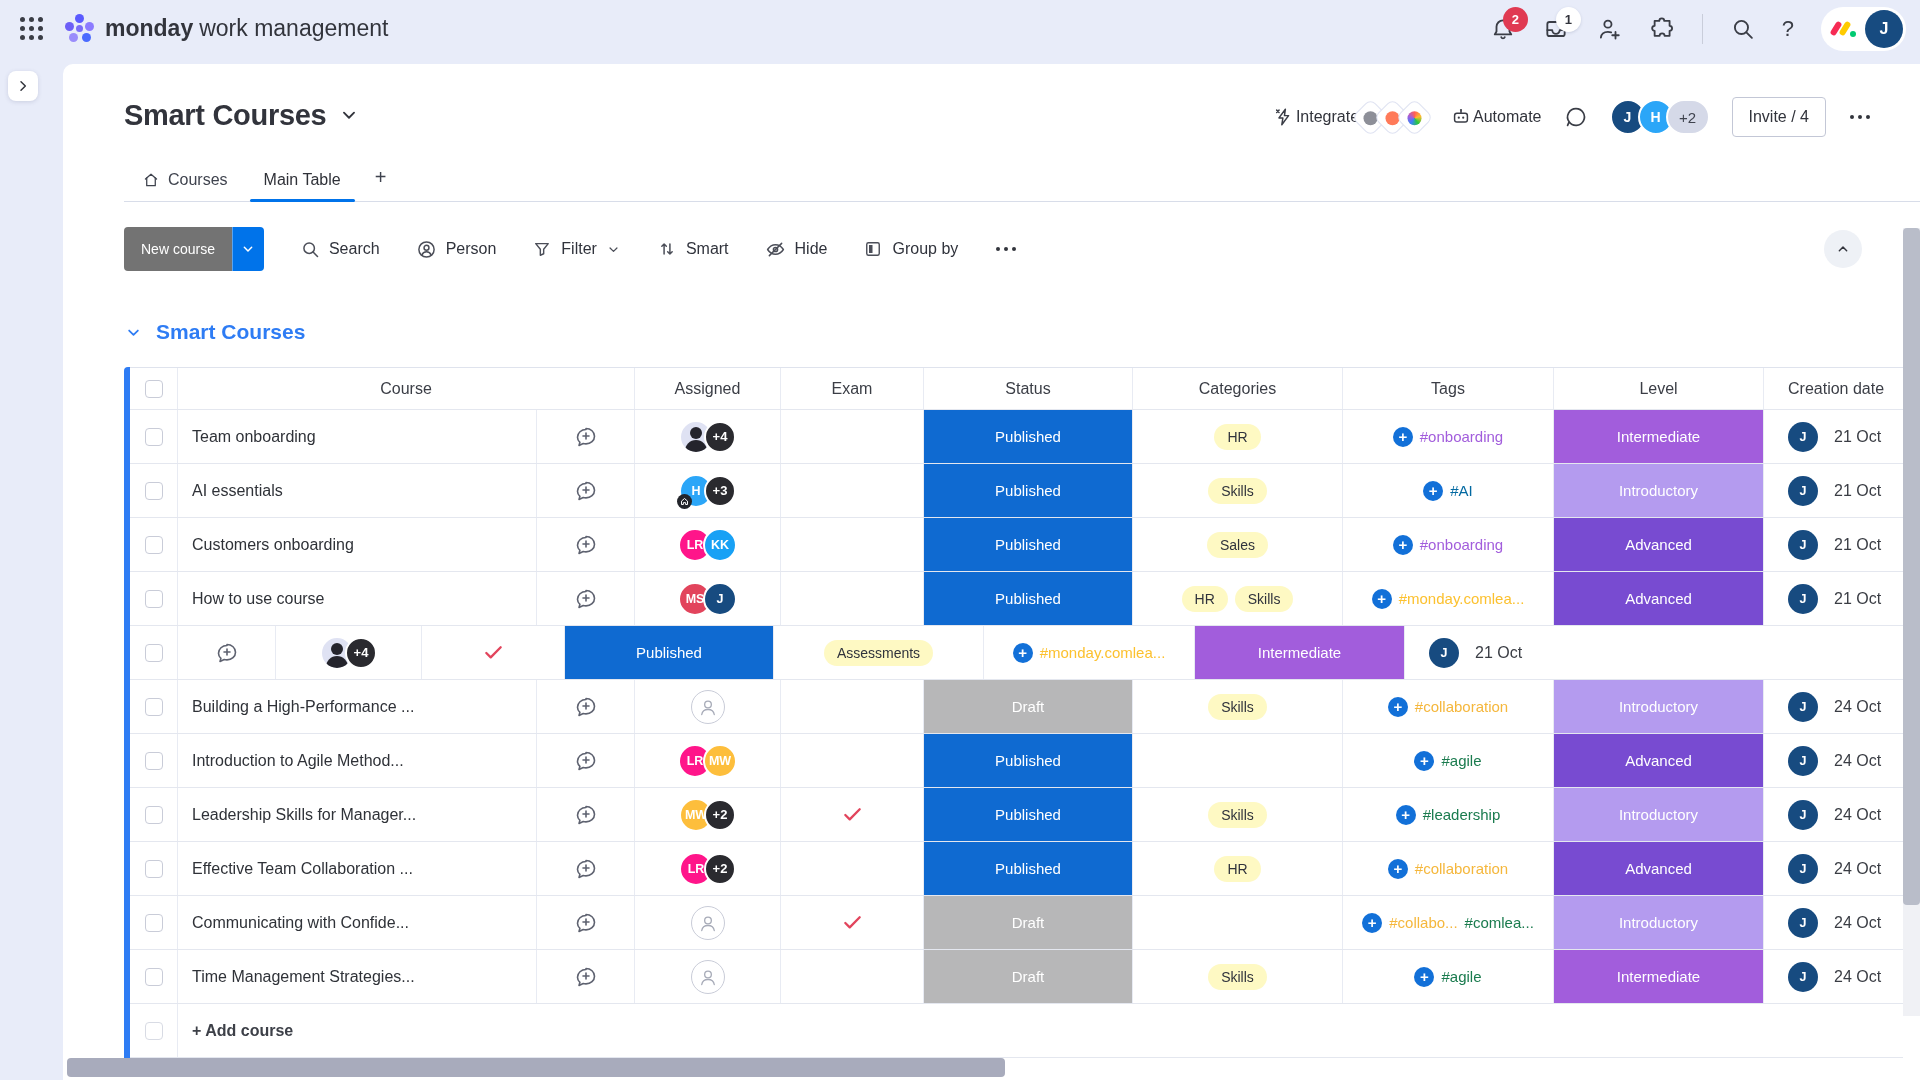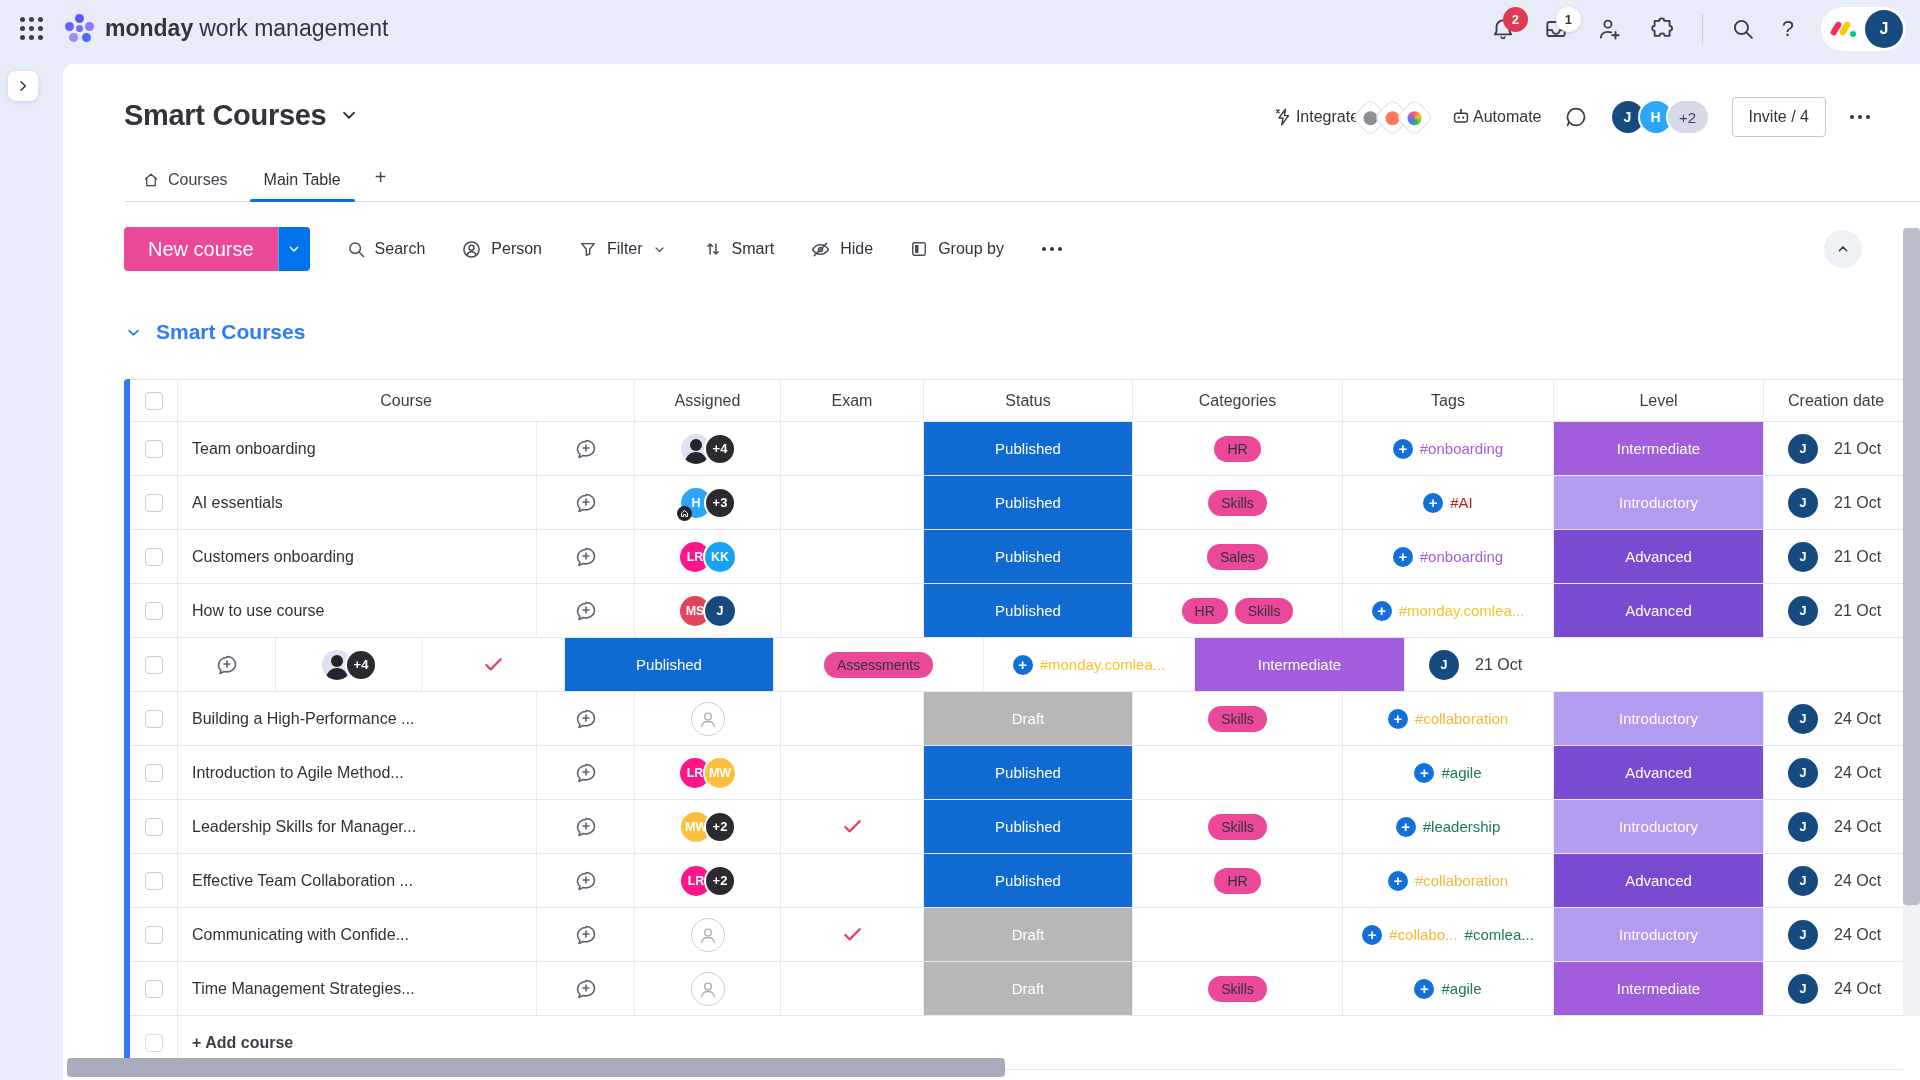--- a/index.html
+++ b/index.html
@@ -72,32 +72,32 @@
   .plus-pill { height:36px; min-width:44px; border-radius:18px; background:#d5d9e8; color:#3f434e;
                display:flex; align-items:center; justify-content:center; font-size:15px; border:2px solid #fff; cursor:pointer; }
   .invite-btn { height:40px; padding:0 16px; border:1px solid #c3c7d6; border-radius:4px; background:#fff;
                 font-size:16px; color:#32343c; display:flex; align-items:center; cursor:pointer; }
   .dots3 { display:flex; gap:4px; cursor:pointer; padding:6px 2px; }
   .dots3 i { width:4px; height:4px; border-radius:50%; background:#32343c; }
 
   
   .toolbar { margin-top:25px; display:flex; align-items:center; gap:36px; height:44px; position:relative; }
   .new-course { display:flex; height:44px; border-radius:4px; overflow:hidden; cursor:pointer; }
-  .nc-main { background:#ec4899; color:#fff; font-size:20px; display:flex; align-items:center; padding:0 24px; }
+  .nc-main { background:#737373; color:#fff; font-size:14px; display:flex; align-items:center; padding:0 17px; }
   .nc-caret { background:#0073ea; border-left:1px solid rgba(255,255,255,.35); width:32px; display:flex; align-items:center; justify-content:center; }
   .tool { display:flex; align-items:center; gap:9px; font-size:16px; color:#30333c; cursor:pointer; }
   .collapse-btn { position:absolute; right:58px; top:3px; width:38px; height:38px; border-radius:50%;
                   background:#eef1f6; border:none; display:flex; align-items:center; justify-content:center; cursor:pointer; }
 
   
   .group-head { margin-top:46px; display:flex; align-items:center; gap:13px; height:30px; color:#2e7cf4; cursor:pointer; }
   .group-title { font-size:21px; font-weight:600; }
 
   
-  .tbl-clip { margin-top:32px; width:1779px; overflow:hidden; }
+  .tbl-clip { margin-top:20px; width:1779px; overflow:hidden; }
   .tbl { width:1850px; position:relative; padding-left:6px; }
   .gbar { position:absolute; left:0; top:0; width:6px; height:691px; background:#2e7cf4; border-radius:4px 0 0 0; }
   .thead { display:flex; height:43px; border-top:1px solid #dfe3ed; border-bottom:1px solid #e4e7ef;
            font-size:16px; color:#3b3e46; }
   .thead > div { display:flex; align-items:center; justify-content:center; border-right:1px solid #e8ebf3; }
   .row { display:flex; height:54px; border-bottom:1px solid #e4e7ef; font-size:16px; }
   .row > div { border-right:1px solid #e8ebf3; display:flex; align-items:center; }
   .w-check { width:48px; justify-content:center; }
   .w-course { width:457px; }
   .w-name { width:359px; padding-left:14px; color:#2f3238; white-space:nowrap; overflow:hidden; }
@@ -106,21 +106,21 @@
   .w-exam { width:143px; justify-content:center; }
   .w-status { width:209px; }
   .w-cat { width:210px; justify-content:center; gap:7px; }
   .w-tags { width:211px; justify-content:center; gap:7px; white-space:nowrap; overflow:hidden; }
   .w-level { width:210px; }
   .w-date { width:210px; padding-left:24px; gap:16px; border-right:none !important; }
   .thead .w-date { justify-content:flex-start; }
   .cb { width:18px; height:18px; border:1px solid #c9ccd8; border-radius:4px; background:#fff; cursor:pointer; }
   .fill-block { width:100%; height:100%; display:flex; align-items:center; justify-content:center;
                 color:#fff; font-size:15px; cursor:pointer; }
-  .pill { background:#ec4899; color:#30333c; font-size:14px; padding:5px 13px; border-radius:13px; cursor:pointer; }
+  .pill { background:#fef9c3; color:#30333c; font-size:14px; padding:5px 13px; border-radius:13px; cursor:pointer; }
   .tagplus { width:20px; height:20px; border-radius:50%; background:#1270d8; color:#fff; flex:0 0 auto;
              display:flex; align-items:center; justify-content:center; font-size:15px; font-weight:700; cursor:pointer; }
   .tagtx { font-size:15px; cursor:pointer; }
   .av-s { width:34px; height:34px; font-size:12.5px; border:2px solid #fff; position:relative; flex:0 0 auto; }
   .av-s + .av-s, .av-cnt { margin-left:-9px; z-index:2; }
   .av-cnt { width:32px; height:32px; border-radius:50%; background:#2a2a2f; color:#fff; font-size:13px; font-weight:600;
             display:flex; align-items:center; justify-content:center; border:2px solid #fff; flex:0 0 auto; }
   .av-photo { background:#dfe2f3; overflow:hidden; }
   .av-photo::before { content:""; position:absolute; width:12px; height:12px; border-radius:50%; background:#24242c; top:5px; left:9px; }
   .av-photo::after { content:""; position:absolute; width:22px; height:16px; border-radius:11px 11px 0 0; background:#24242c; bottom:-4px; left:4px; }
@@ -442,21 +442,21 @@
             </div>
             <div class="w-exam"></div>
             <div class="w-status">
               <div class="fill-block" style="background: rgb(15, 106, 209);">Published</div>
             </div>
             <div class="w-cat">
               <span class="pill">Skills</span>
             </div>
             <div class="w-tags">
               <span class="tagplus">+</span>
-              <span class="tagtx" style="color: #b91c1c;">#AI</span>
+              <span class="tagtx" style="color: #0369a1;">#AI</span>
             </div>
             <div class="w-level">
               <div class="fill-block" style="background: rgb(180, 155, 239);">Introductory</div>
             </div>
             <div class="w-date">
               <span class="avatar av-d" style="background: rgb(23, 75, 128);">J</span>
               <span class="date-tx">21 Oct</span>
             </div>
           </div>
           <div class="row">

